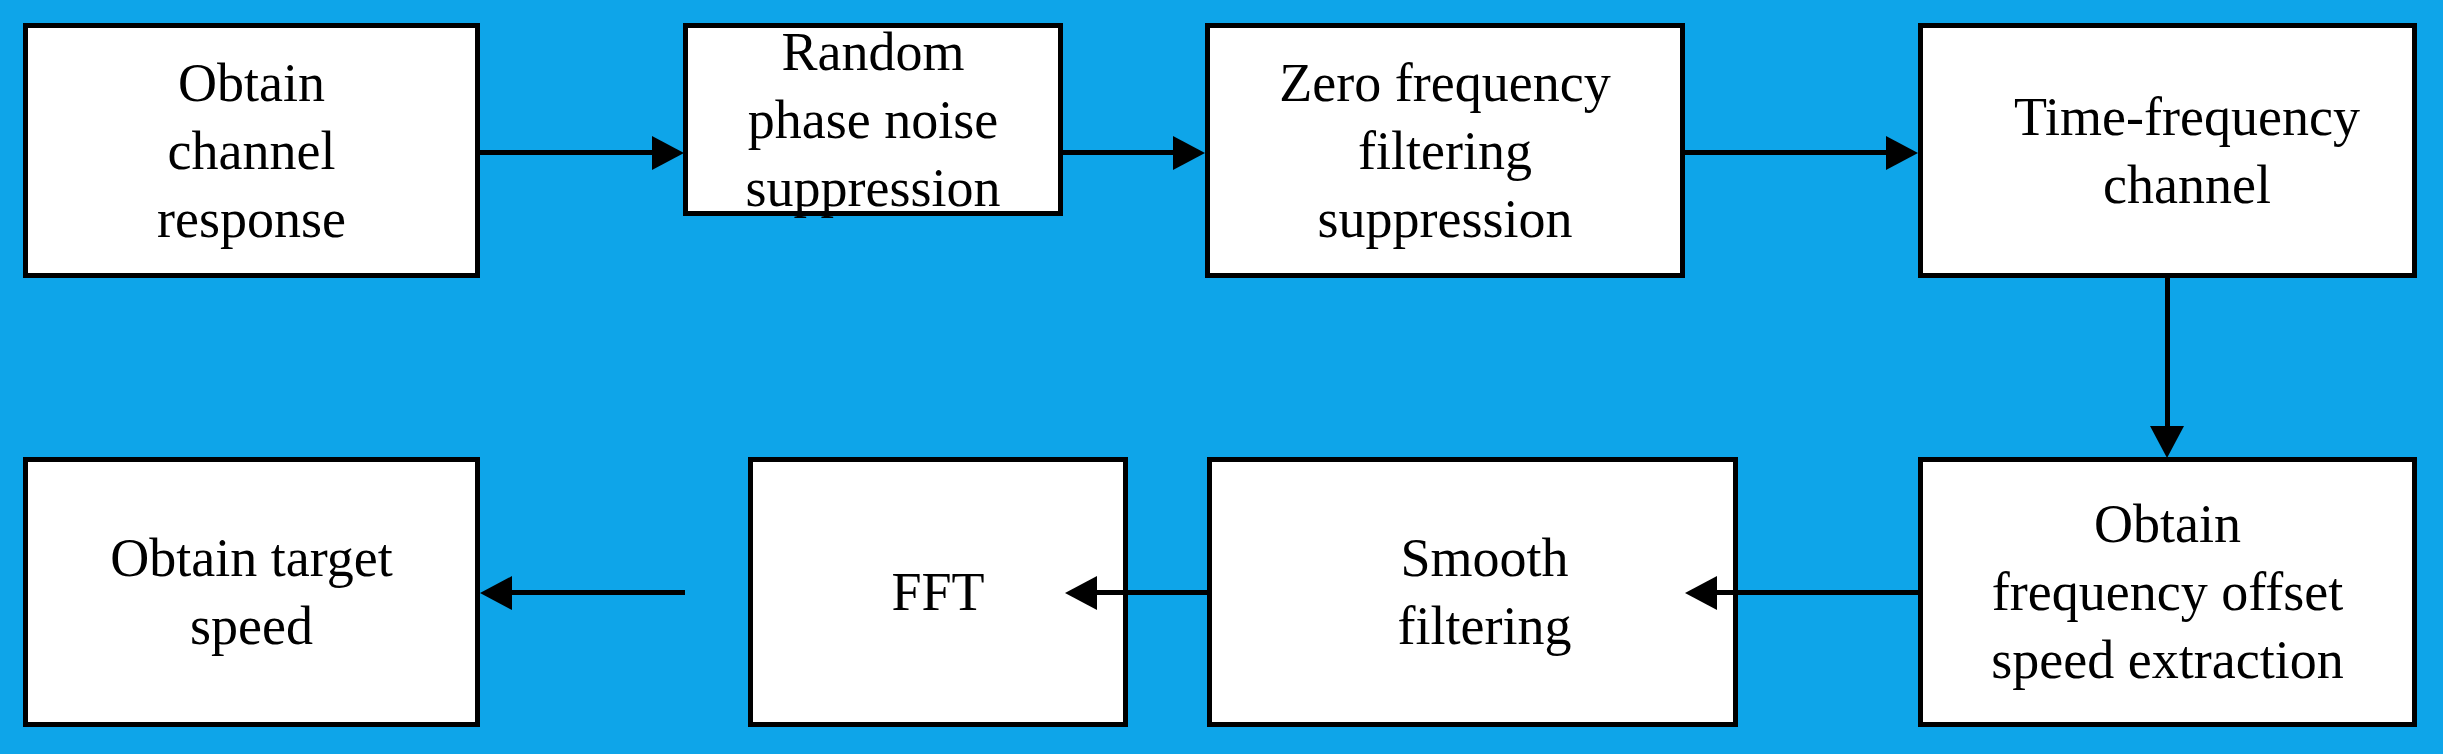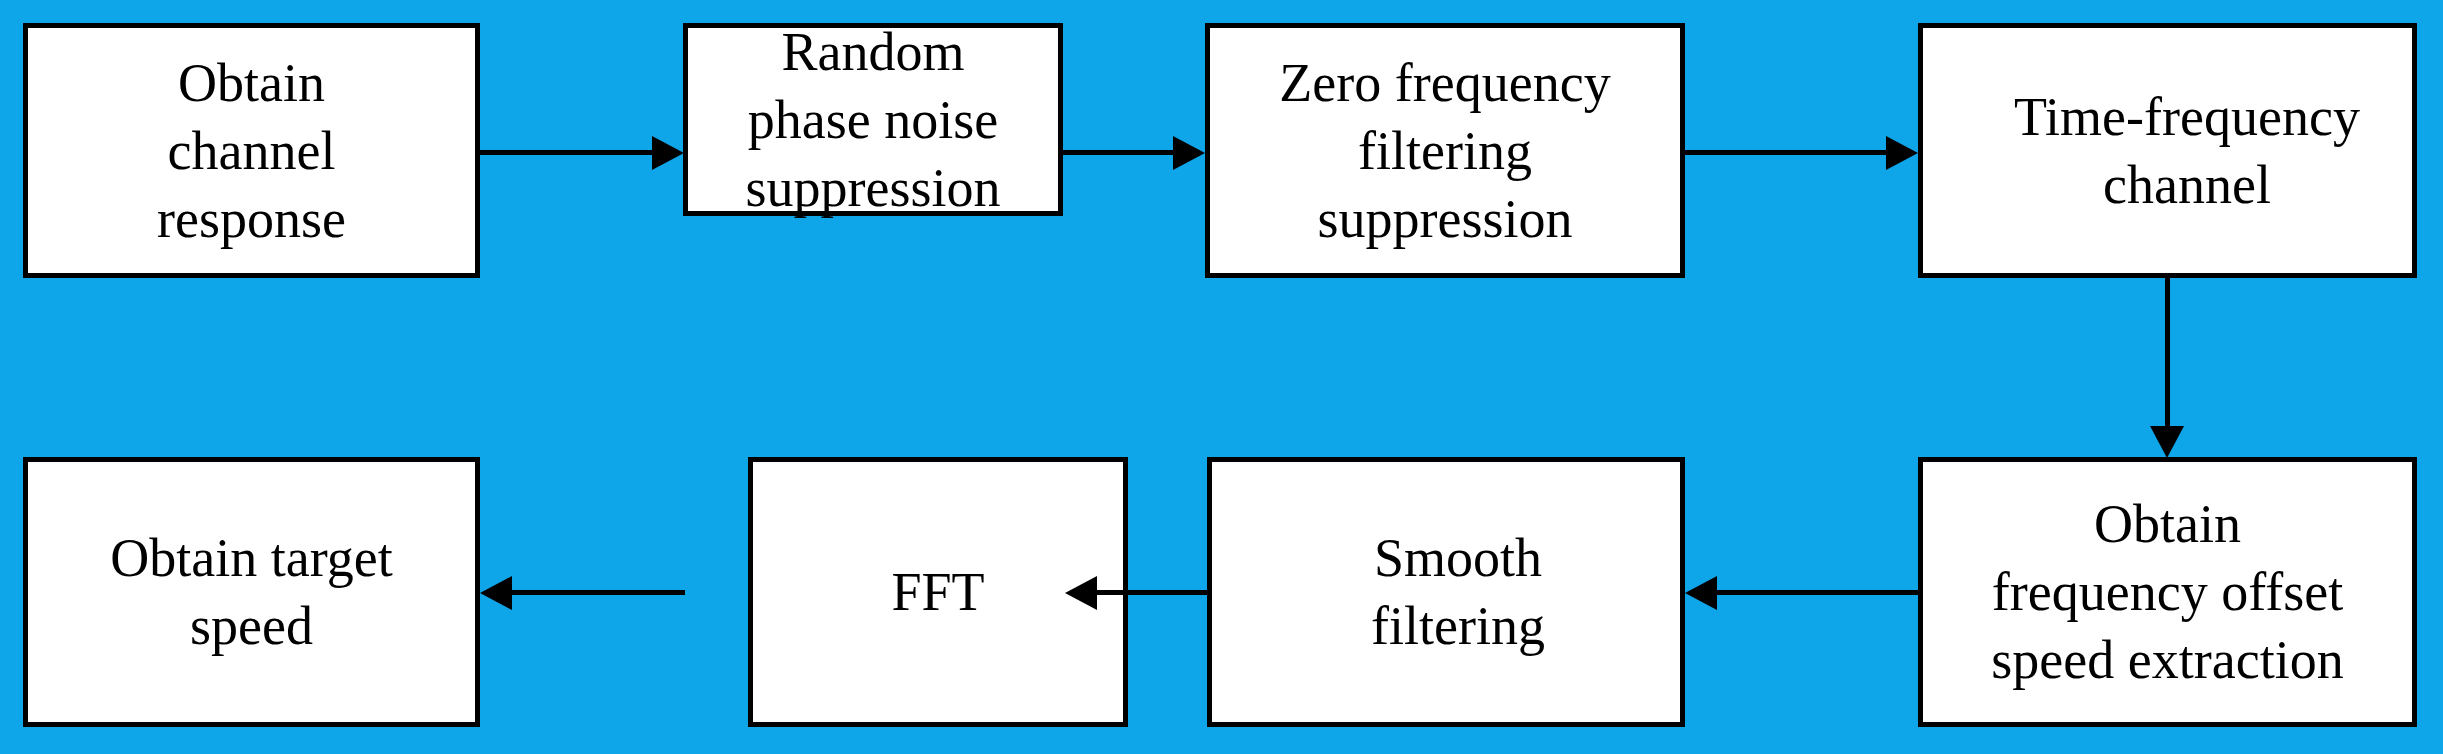--- a/index.html
+++ b/index.html
@@ -61,21 +61,21 @@
     border-top: 32px solid #000000;
   }
 
   
   .box-1 { left: 23px;   top: 23px; width: 457px; height: 255px; }
   .box-2 { left: 683px;  top: 23px; width: 380px; height: 193px; }
   .box-3 { left: 1205px; top: 23px; width: 480px; height: 255px; }
   .box-4 { left: 1918px; top: 23px; width: 499px; height: 255px; padding-left: 39px; }
   
   .box-5 { left: 1918px; top: 457px; width: 499px; height: 270px; }
-  .box-6 { left: 1207px; top: 457px; width: 478px; height: 270px; padding-left: 24px; }
+  .box-6 { left: 1207px; top: 457px; width: 531px; height: 270px; padding-left: 24px; }
   .box-7 { left: 701px;  top: 457px; width: 380px; height: 270px; margin-left: 47px; }
   .box-8 { left: 23px;   top: 457px; width: 457px; height: 270px; }
 
   
   .a1-line { left: 480px;  top: 150px; width: 176px; }
   .a1-head { left: 652px;  top: 136px; }
   .a2-line { left: 1063px; top: 150px; width: 112px; }
   .a2-head { left: 1173px; top: 136px; }
   .a3-line { left: 1685px; top: 150px; width: 203px; }
   .a3-head { left: 1886px; top: 136px; }

